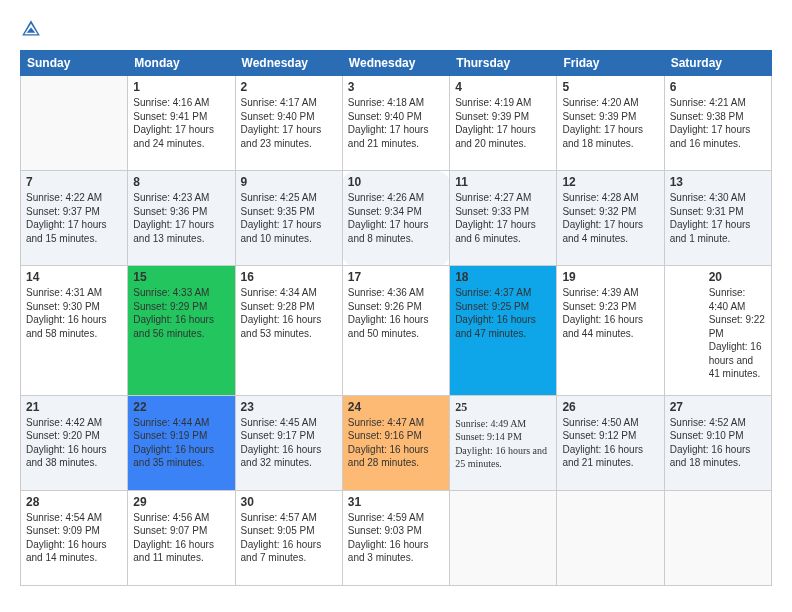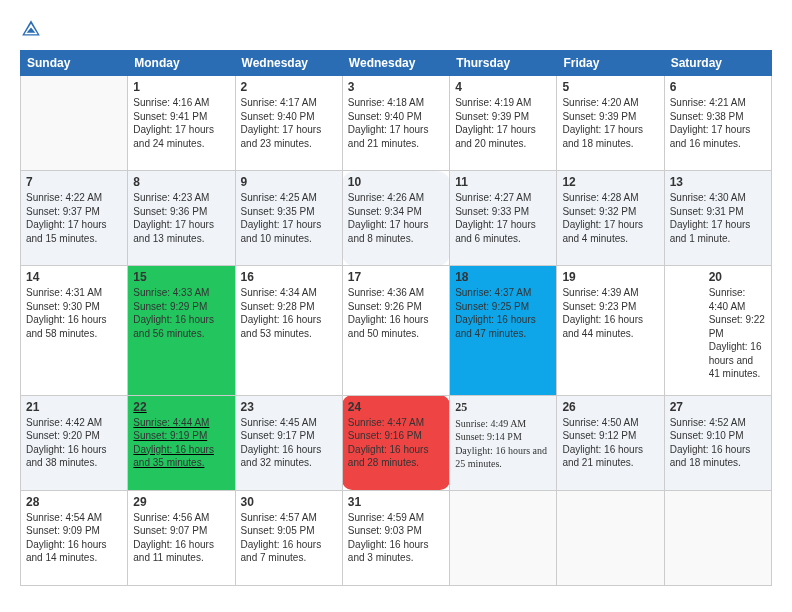--- a/index.html
+++ b/index.html
@@ -253,33 +253,33 @@
           </div>
           </td>
         </tr>
         <tr>
           <td style="background: rgb(240, 244, 248); margin-left: 28px;">
             <span class="day-number">21</span>
           <div class="day-info">
             Sunrise: 4:42 AM<br>Sunset: 9:20 PM<br>Daylight: 16 hours and 38 minutes.
           </div>
           </td>
-          <td style="background: #22c55e; text-decoration: underline;">
+          <td style="background: #3b82f6;">
             <span class="day-number">22</span>
           <div class="day-info">
             Sunrise: 4:44 AM<br>Sunset: 9:19 PM<br>Daylight: 16 hours and 35 minutes.
           </div>
           </td>
           <td style="background: rgb(240, 244, 248);">
             <span class="day-number">23</span>
           <div class="day-info">
             Sunrise: 4:45 AM<br>Sunset: 9:17 PM<br>Daylight: 16 hours and 32 minutes.
           </div>
           </td>
-          <td style="background: #ef4444; border-radius: 10px;">
+          <td style="background: #fdba74;">
             <span class="day-number">24</span>
           <div class="day-info">
             Sunrise: 4:47 AM<br>Sunset: 9:16 PM<br>Daylight: 16 hours and 28 minutes.
           </div>
           </td>
           <td style="background: rgb(240, 244, 248); font-family: Liberation Serif, serif;">
             <span class="day-number">25</span>
           <div class="day-info">
             Sunrise: 4:49 AM<br>Sunset: 9:14 PM<br>Daylight: 16 hours and 25 minutes.
           </div>

